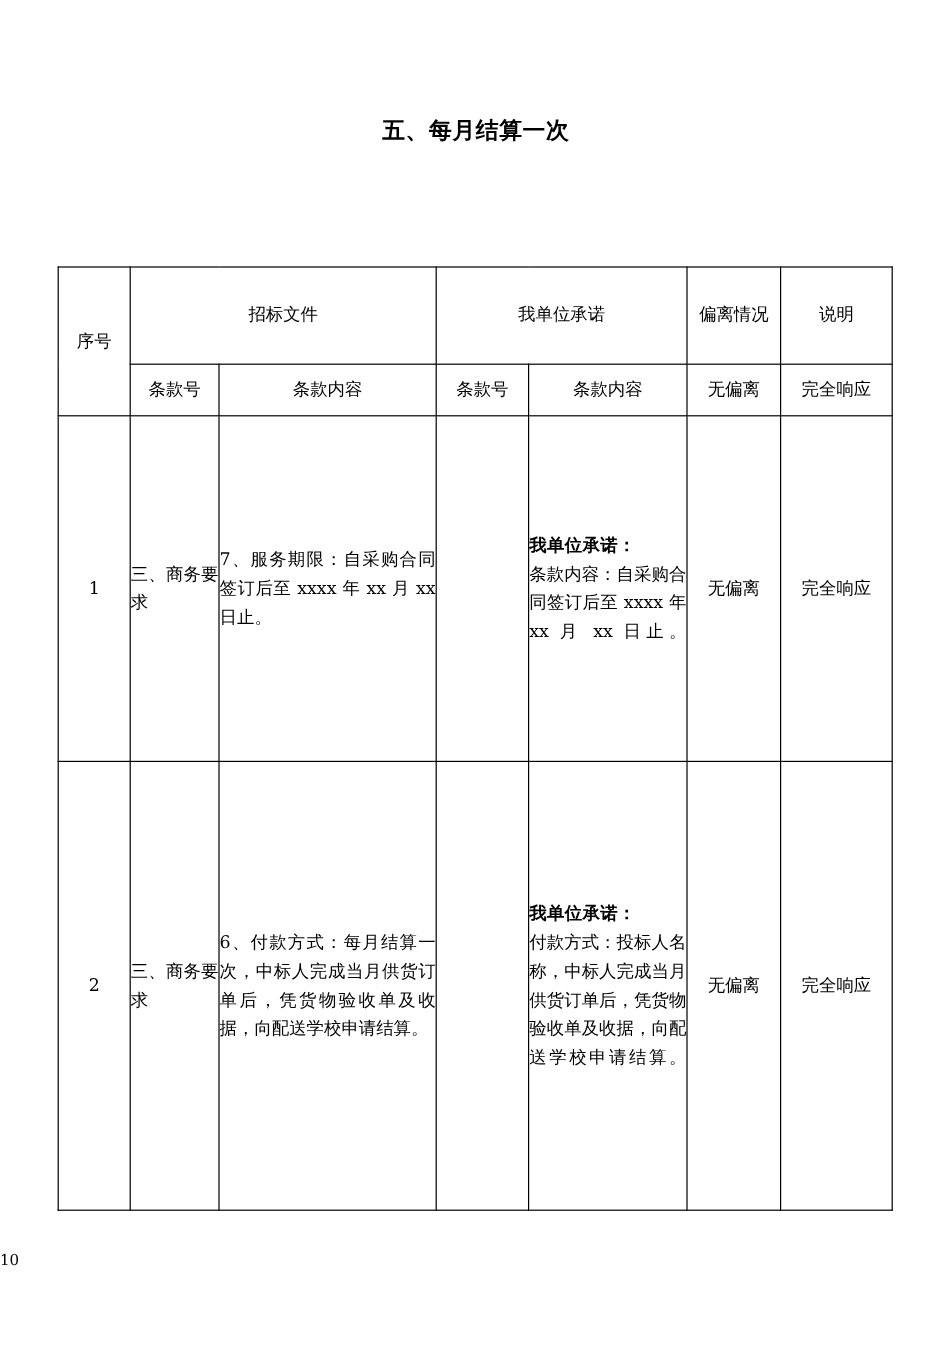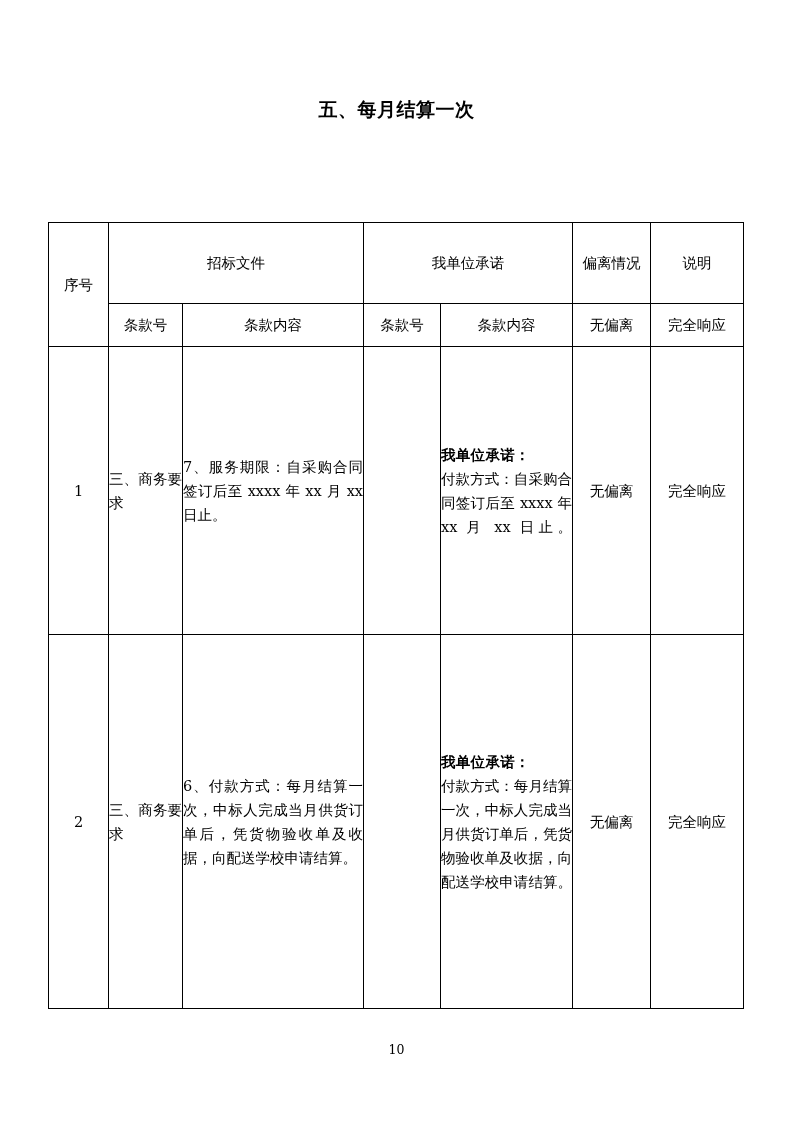--- a/index.html
+++ b/index.html
@@ -137,21 +137,21 @@
 
   .row-tall-1 { height: 288px; }
   .row-tall-2 { height: 374px; }
 
   
   .page-number {
     position: absolute;
     top: 1042px;
     left: 0;
     width: 793px;
-    text-align: center;
+    text-align: left;
     font-size: 12.5px;
     font-family: "DejaVu Serif", "Liberation Serif", serif;
   }
 </style>
 </head>
 <body>
 
 <div class="page">
 
   <div class="doc-title">五、每月结算一次</div>
@@ -184,34 +184,34 @@
         <td class="hdr-cell hdr-sub">完全响应</td>
       </tr>
 
       <tr class="row-tall-1">
         <td class="seq-cell">1</td>
         <td class="just-cell">三、商务要求</td>
         <td class="just-cell last-normal">7、服务期限：自采购合同签订后至 xxxx 年 xx 月 xx 日止。</td>
         <td class="just-cell"></td>
         <td class="bid-cell">
           <span class="promise">我单位承诺：</span>
-          <span class="promise-body">付款方式：自采购合同签订后至 xxxx 年 xx 月 xx 日止。</span>
+          <span class="promise-body">条款内容：自采购合同签订后至 xxxx 年 xx 月 xx 日止。</span>
         </td>
         <td class="center-cell">无偏离</td>
         <td class="center-cell">完全响应</td>
       </tr>
 
       <tr class="row-tall-2">
         <td class="seq-cell">2</td>
         <td class="just-cell">三、商务要求</td>
         <td class="just-cell last-normal">6、付款方式：每月结算一次，中标人完成当月供货订单后，凭货物验收单及收据，向配送学校申请结算。</td>
         <td class="just-cell"></td>
         <td class="bid-cell">
           <span class="promise">我单位承诺：</span>
-          <span class="promise-body">付款方式：每月结算一次，中标人完成当月供货订单后，凭货物验收单及收据，向配送学校申请结算。</span>
+          <span class="promise-body">付款方式：投标人名称，中标人完成当月供货订单后，凭货物验收单及收据，向配送学校申请结算。</span>
         </td>
         <td class="center-cell">无偏离</td>
         <td class="center-cell">完全响应</td>
       </tr>
     </tbody>
   </table>
 
   <div class="page-number">10</div>
 
 </div>

